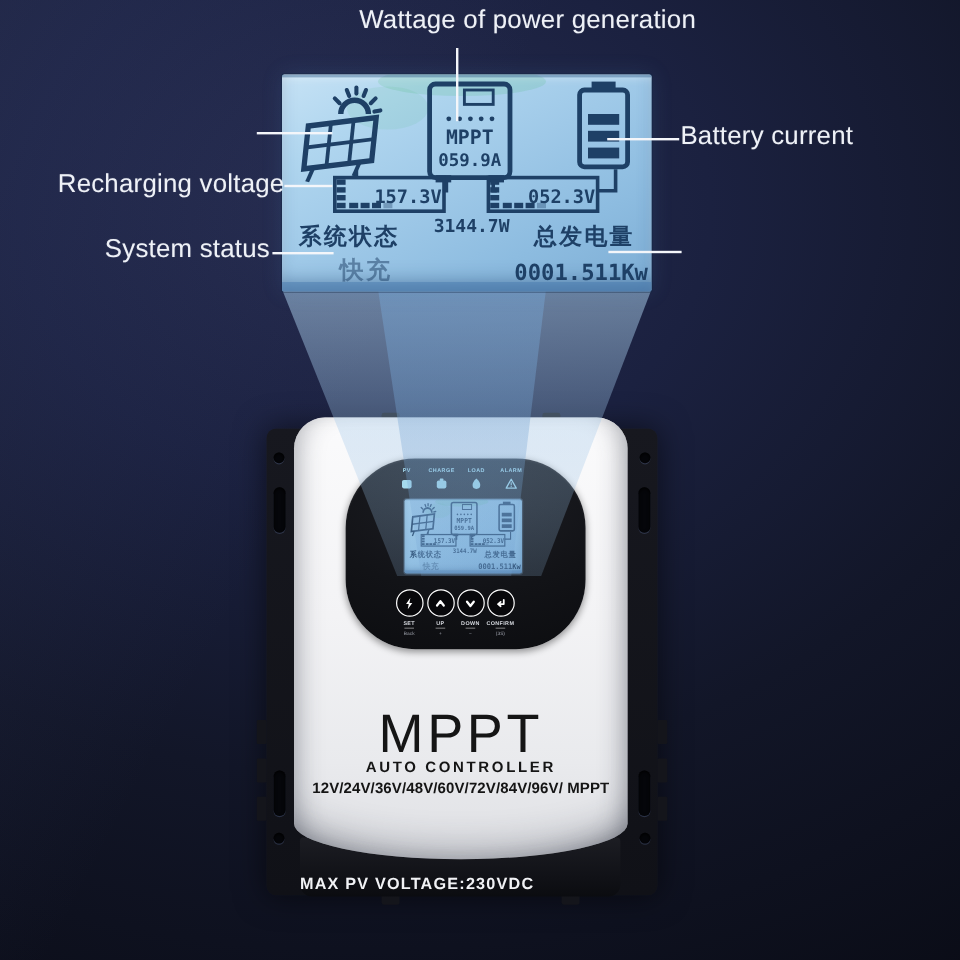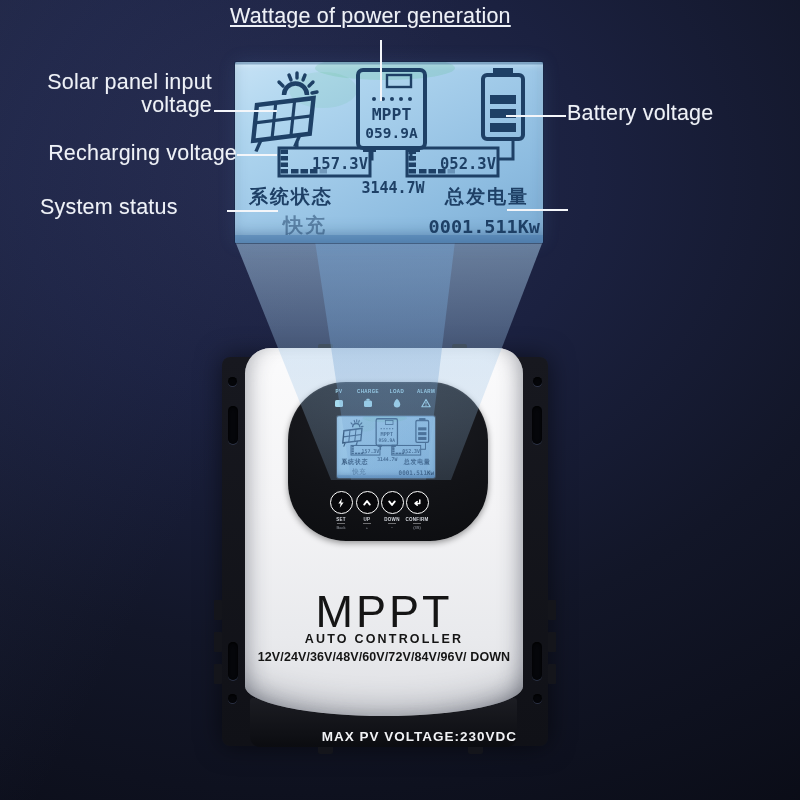--- a/index.html
+++ b/index.html
@@ -55,41 +55,40 @@
   .btn{position:absolute;width:30px;top:491px;z-index:5;text-align:center;}
   .btn-circle{width:23px;height:23px;border-radius:50%;border:1.7px solid #fff;background:#08080b;
     margin:0 auto;display:flex;align-items:center;justify-content:center;box-sizing:border-box;}
   .btn-label{font-size:4.5px;color:#d6d9df;font-weight:700;letter-spacing:.3px;margin-top:2.5px;line-height:5px;}
   .btn-rule{width:8px;height:1px;background:rgba(255,255,255,.4);margin:1px auto;}
   .btn-sub{font-size:4px;color:#9da1ab;line-height:5px;}
   .brand{position:absolute;left:245px;width:278px;text-align:center;color:#151515;z-index:5;}
   .brand-mppt{top:589px;font-size:45px;font-weight:500;letter-spacing:3px;line-height:45px;}
   .brand-sub{top:632px;font-size:12.5px;font-weight:600;letter-spacing:2.2px;}
   .brand-volts{top:650px;font-size:12.5px;font-weight:700;letter-spacing:.1px;}
-  .maxpv{position:absolute;left:250px;width:267px;top:729px;text-align:right;z-index:5;
+  .maxpv{position:absolute;left:250px;width:267px;top:729px;text-align:left;z-index:5;
     color:#f1f2f5;font-size:13.5px;font-weight:700;letter-spacing:1px;}
 </style>
 </head>
 <body>
 
 <div class="stage">
 
-  <div class="callout" style="left:230px;top:5px;width:350px;text-align:left;text-decoration:underline;">Wattage of power generation</div>
+  <div class="callout" style="left:230px;top:5px;width:350px;text-align:right;">Wattage of power generation</div>
   <div class="cline" style="left:380px;top:40px;width:2px;height:61px;"></div>
 
-  <div class="callout" style="left:40px;top:71px;width:172px;text-align:right;">Solar panel input voltage</div>
   <div class="cline" style="left:214px;top:110px;width:63px;height:2px;"></div>
 
   <div class="callout" style="left:10px;top:142px;width:227px;text-align:right;">Recharging voltage</div>
   <div class="cline" style="left:237px;top:154px;width:40px;height:2px;"></div>
 
-  <div class="callout" style="left:40px;top:196px;width:185px;text-align:left;">System status</div>
+  <div class="callout" style="left:40px;top:196px;width:185px;text-align:right;">System status</div>
   <div class="cline" style="left:227px;top:210px;width:51px;height:2px;"></div>
 
-  <div class="callout" style="left:567px;top:102px;width:200px;">Battery voltage</div>
+  <div class="callout" style="left:567px;top:102px;width:200px;">Battery current</div>
   <div class="cline" style="left:506px;top:115px;width:60px;height:2px;"></div>
 
   <div class="cline" style="left:507px;top:209px;width:61px;height:2px;"></div>
 
   <div class="lcd-screen">
     <svg id="lcd-svg" width="308" height="181" viewBox="0 0 308 181">
       <g fill="#1e4066" stroke="#1e4066">
 
         <ellipse cx="150" cy="6" rx="70" ry="12" fill="rgba(70,185,115,0.16)" stroke="none"></ellipse>
         <ellipse cx="88" cy="28" rx="34" ry="18" fill="rgba(70,185,115,0.10)" stroke="none"></ellipse>
@@ -382,16 +381,16 @@
         <path d="M8.8,3 v3.4 h-4.4 M6.2,4.6 L4,6.4 L6.2,8.2" fill="none" stroke="#fff" stroke-width="1.5" stroke-linecap="round" stroke-linejoin="round"></path>
       </svg>
     </div>
     <div class="btn-label">CONFIRM</div>
     <div class="btn-rule"></div>
     <div class="btn-sub">(3S)</div>
   </div>
 
   <div class="brand brand-mppt">MPPT</div>
   <div class="brand brand-sub">AUTO CONTROLLER</div>
-  <div class="brand brand-volts">12V/24V/36V/48V/60V/72V/84V/96V/ DOWN</div>
+  <div class="brand brand-volts">12V/24V/36V/48V/60V/72V/84V/96V/ MPPT</div>
   <div class="maxpv">MAX PV VOLTAGE:230VDC</div>
 
 </div>
 
 </body></html>

